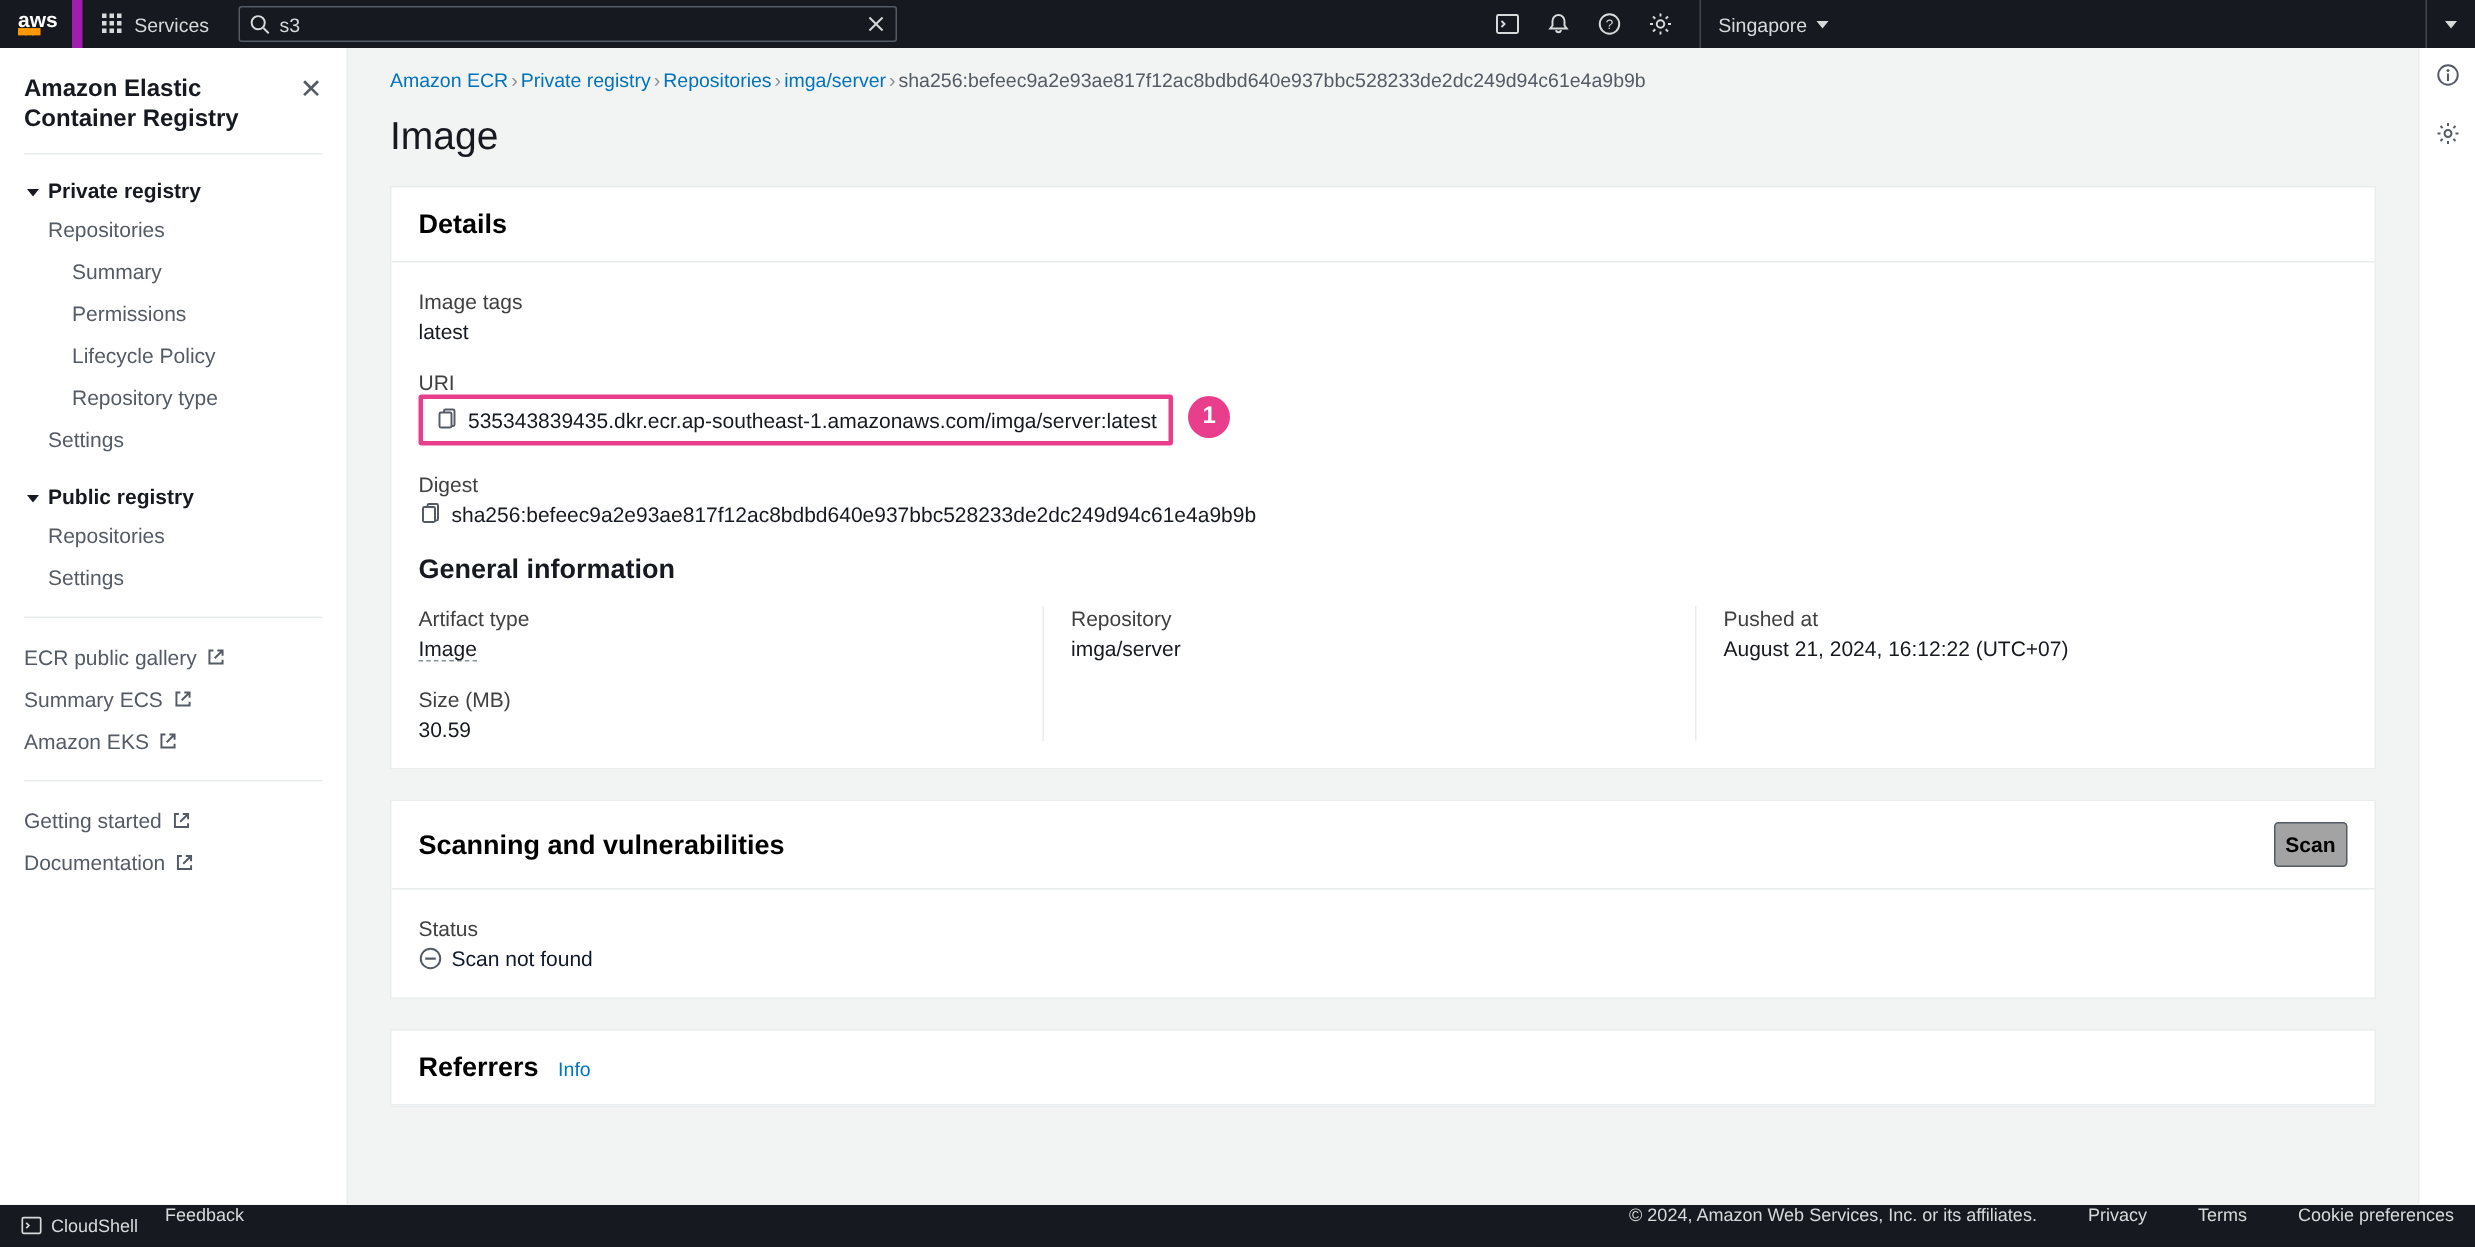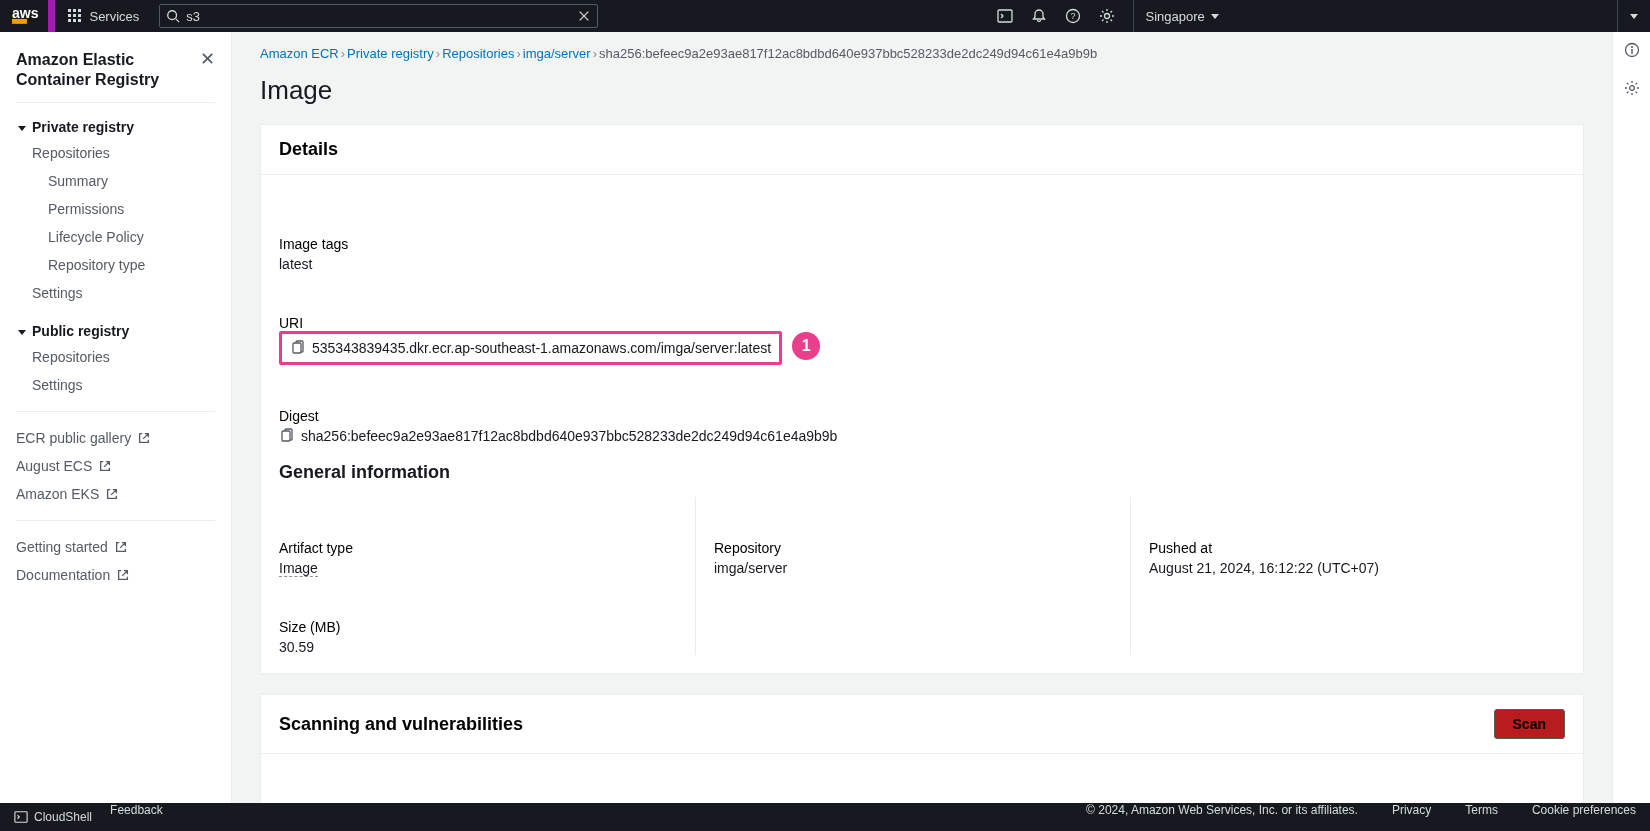--- a/index.html
+++ b/index.html
@@ -48,31 +48,31 @@
 .breadcrumbs .current { color:#545b64; }
 
 h1.page-title { font-size:26px; font-weight:400; margin:14px 0 18px 0; color:#16191f; }
 
 
 .panel { background:#fff; border:1px solid #eaeded; margin-bottom:20px; }
 .panel-head { padding:14px 18px; border-bottom:1px solid #eaeded; display:flex; align-items:center; justify-content:space-between; }
 .panel-head h2 { font-size:18px; font-weight:700; }
 .panel-body { padding:18px; font-size:14px; color:#16191f; }
 .field { margin-bottom:18px; }
-.field-label { color:#000000; font-size:14px; margin-bottom:4px;margin-top:43px; }
+.field-label { color:#404040; font-size:14px; margin-bottom:4px; }
 .field-value { font-size:14px; }
 .dotted { border-bottom:1px dashed #879196; }
 .copy-line { display:flex; align-items:center; gap:6px; }
 .subheading { font-size:18px; font-weight:700; margin:8px 0 14px 0; }
 
 .geninfo { display:flex; }
 .geninfo .col { flex:1; padding-right:18px; }
 .geninfo .col + .col { border-left:1px solid #eaeded; padding-left:18px; }
 
-.btn { border:1px solid #545b64; background:#b91c1c; padding:6px 18px; border-radius:3px; font-size:14px; cursor:pointer; font-weight:700; }
+.btn { border:1px solid #545b64; background:#a3a3a3; padding:6px 7px; border-radius:3px; font-size:14px; cursor:pointer; font-weight:700; }
 .info-link { color:#0073bb; font-size:13px; font-weight:400; margin-left:8px; cursor:pointer; }
 
 .status-line { display:flex; align-items:center; gap:6px; color:#0f172a; }
 
 
 .highlight-box { border:3px solid #e83e8c; border-radius:2px; padding:6px 8px; display:inline-flex; align-items:center; gap:6px; margin-top:-4px;}
 .highlight-badge { position:relative; width:28px; height:28px; background:#e83e8c; border-radius:50%; display:inline-flex; align-items:center; justify-content:center; color:#fff; font-weight:700; font-size:16px; margin-left:10px; margin-top:-8px; vertical-align:middle;}
 
 
 .footer { position:fixed; bottom:0; left:0; right:0; height:28px; background:#16191f; display:flex; padding:0 14px; color:#d5dbdb; font-size:12px; gap:18px; }
@@ -188,21 +188,21 @@
     <div class="nav-item lvl2">Repositories</div>
     <div class="nav-item lvl2">Settings</div>
     <hr>
     <div class="nav-item ext">
       <span>ECR public gallery</span>
       <svg class="ic" viewBox="0 0 16 16">
           <path d="M6 3H3v10h10v-3M9 3h4v4M13 3L7 9" fill="none" stroke="#545b64" stroke-width="1.5"></path>
         </svg>
     </div>
     <div class="nav-item ext">
-      <span>August ECS</span>
+      <span>Summary ECS</span>
       <svg class="ic" viewBox="0 0 16 16">
           <path d="M6 3H3v10h10v-3M9 3h4v4M13 3L7 9" fill="none" stroke="#545b64" stroke-width="1.5"></path>
         </svg>
     </div>
     <div class="nav-item ext">
       <span>Amazon EKS</span>
       <svg class="ic" viewBox="0 0 16 16">
           <path d="M6 3H3v10h10v-3M9 3h4v4M13 3L7 9" fill="none" stroke="#545b64" stroke-width="1.5"></path>
         </svg>
     </div>

